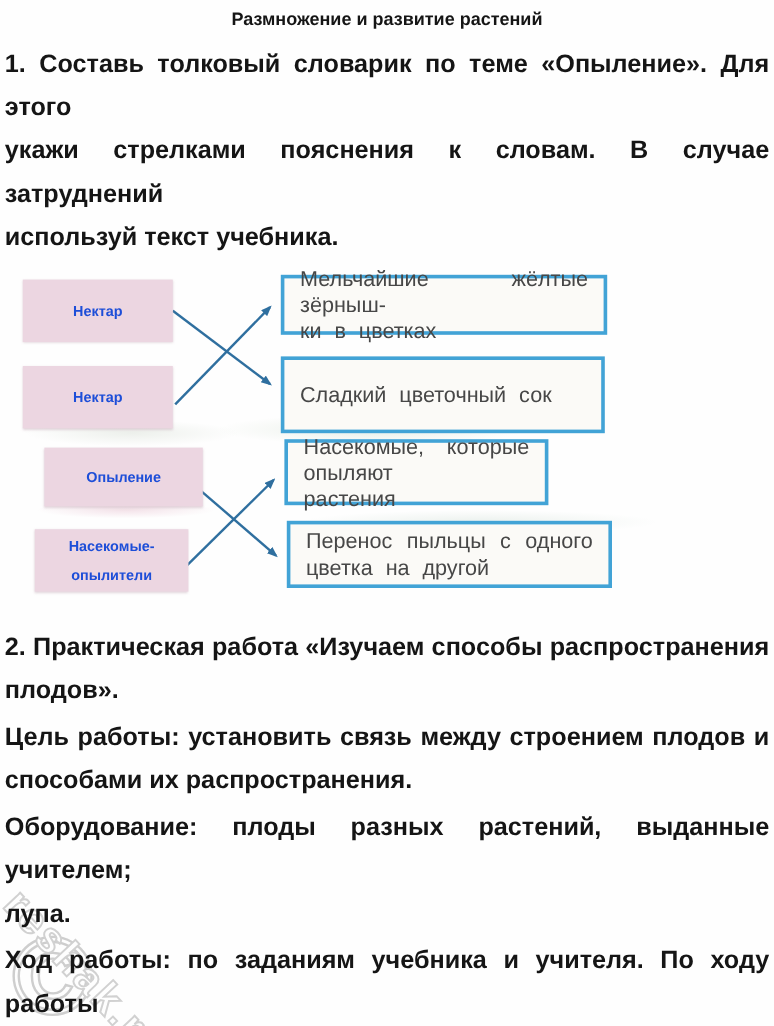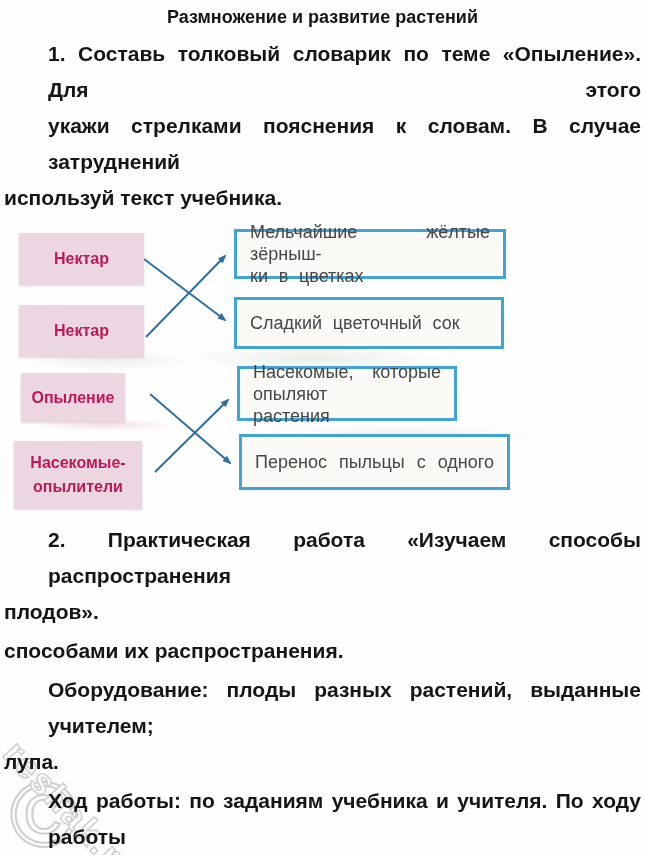--- a/index.html
+++ b/index.html
@@ -27,36 +27,36 @@
   
   .texture{position:absolute;z-index:0;border-radius:50%;pointer-events:none;}
   .t1{left:180px;top:345px;width:260px;height:26px;background:radial-gradient(ellipse,rgba(170,195,165,.25),rgba(170,195,165,0) 70%);}
   .t2{left:20px;top:350px;width:180px;height:22px;background:radial-gradient(ellipse,rgba(175,190,170,.22),rgba(175,190,170,0) 70%);}
   .t3{left:250px;top:425px;width:300px;height:20px;background:radial-gradient(ellipse,rgba(160,190,170,.20),rgba(160,190,170,0) 70%);}
   .t4{left:30px;top:418px;width:150px;height:14px;background:radial-gradient(ellipse,rgba(225,175,195,.35),rgba(225,175,195,0) 70%);}
   
   .content{position:relative;z-index:1;padding:0 4px;}
   .title{
     margin:0;padding-top:3px;
-    font-size:18px;font-weight:700;text-align:center;line-height:28px;
+    font-size:15px;font-weight:700;text-align:center;line-height:28px;
   }
   .para{margin:0 0 3px 0;font-weight:700;}
   .para.first{margin-top:5px;}
   .tl{font-size:21px;line-height:36px;white-space:nowrap;}
-  .tl.just{white-space:normal;text-align:justify;text-align-last:justify;margin-left:44px;}
+  .tl.just{white-space:normal;text-align:justify;text-align-last:justify;}
   
   .diagram{position:relative;z-index:1;height:285px;margin:7px 0 14px 0;}
   .term{
     position:absolute;
     background:#ecd6e1;
     display:flex;align-items:center;justify-content:center;
     text-align:center;
     box-shadow:0 1px 2px rgba(180,150,165,.4);
   }
-  .term-label{font-size:16px;font-weight:700;color:#be185d;line-height:24px;}
+  .term-label{font-size:12px;font-weight:700;color:#1d4ed8;line-height:24px;}
   .def{
     position:absolute;
     background:#fbfaf7;
     border:3px solid #42a3d6;
     box-sizing:border-box;
     display:flex;flex-direction:column;justify-content:center;
     padding:2px 13px;
   }
   .dl{font-size:18px;line-height:22px;color:#474747;font-weight:400;word-spacing:.32em;}
   .dl.stretch{text-align:justify;text-align-last:justify;}
@@ -101,50 +101,52 @@
         <line x1="146" y1="171" x2="226" y2="240" marker-end="url(#ah)"></line>
         <line x1="151" y1="249" x2="224" y2="177" marker-end="url(#ah)"></line>
       </svg>
 
       <div class="term" style="left:15px;top:10px;width:125px;height:52px">
         <span class="term-label">Нектар</span>
       </div>
       <div class="term" style="left:15px;top:82px;width:125px;height:52px">
         <span class="term-label">Нектар</span>
       </div>
-      <div class="term" style="left:17px;top:150px;width:104px;height:49px">
+      <div class="term" style="left:33px;top:150px;width:132px;height:49px">
         <span class="term-label">Опыление</span>
       </div>
-      <div class="term" style="left:10px;top:218px;width:128px;height:68px">
+      <div class="term" style="left:25px;top:218px;width:128px;height:52px">
         <span class="term-label">Насекомые-опылители</span>
       </div>
 
       <div class="def" style="left:230px;top:6px;width:272px;height:50px">
         <div class="dl stretch">Мельчайшие жёлтые зёрныш-</div>
         <div class="dl">ки в цветках</div>
       </div>
-      <div class="def" style="left:230px;top:74px;width:270px;height:52px">
+      <div class="def" style="left:230px;top:74px;width:270px;height:64px">
         <div class="dl">Сладкий цветочный сок</div>
 
       </div>
       <div class="def" style="left:233px;top:143px;width:220px;height:55px">
         <div class="dl stretch">Насекомые, которые опыляют</div>
         <div class="dl">растения</div>
       </div>
       <div class="def" style="left:235px;top:211px;width:271px;height:56px">
         <div class="dl stretch">Перенос пыльцы с одного</div>
+        <div class="dl">цветка на другой</div>
       </div>
     </div>
 
     <div class="para">
       <div class="tl just">2. Практическая работа «Изучаем способы распространения</div>
       <div class="tl">плодов».</div>
     </div>
 
     <div class="para">
+      <div class="tl just">Цель работы: установить связь между строением плодов и</div>
       <div class="tl">способами их распространения.</div>
     </div>
 
     <div class="para">
       <div class="tl just">Оборудование: плоды разных растений, выданные учителем;</div>
       <div class="tl">лупа.</div>
     </div>
 
     <div class="para">
       <div class="tl just">Ход работы: по заданиям учебника и учителя. По ходу работы</div>

